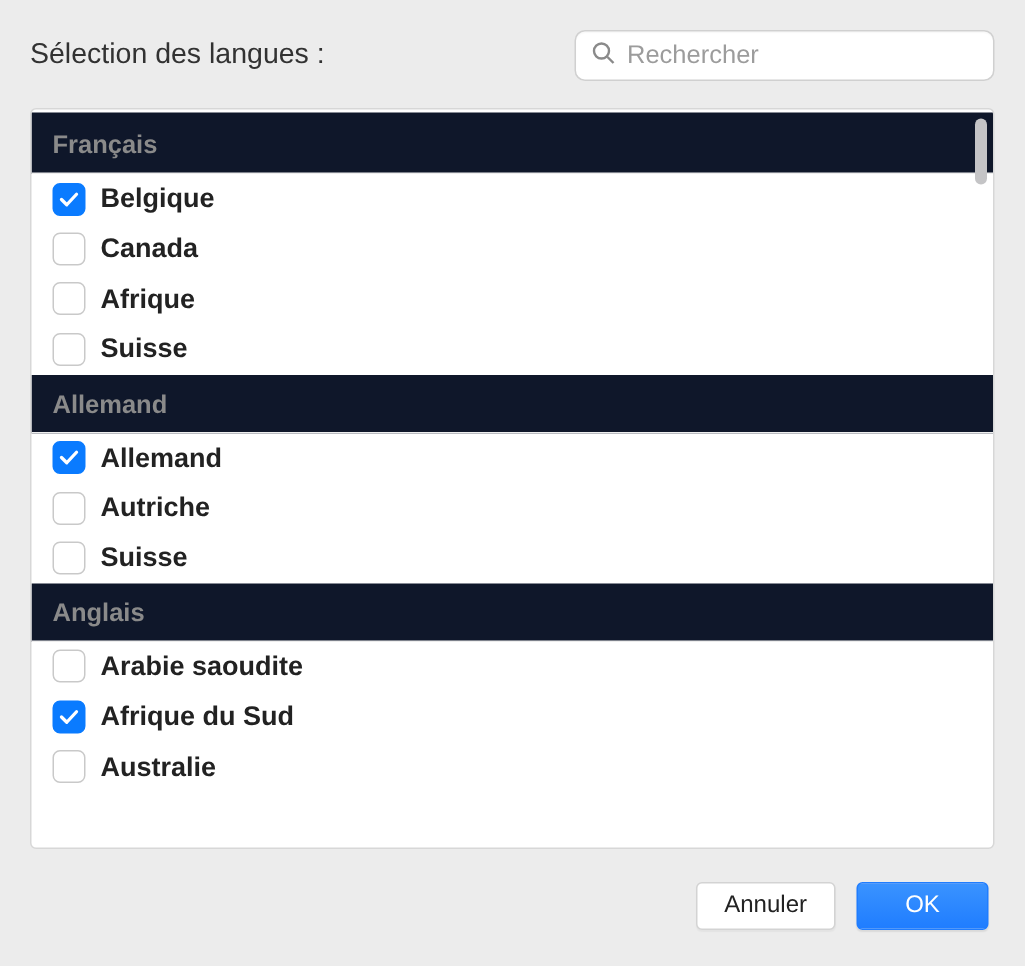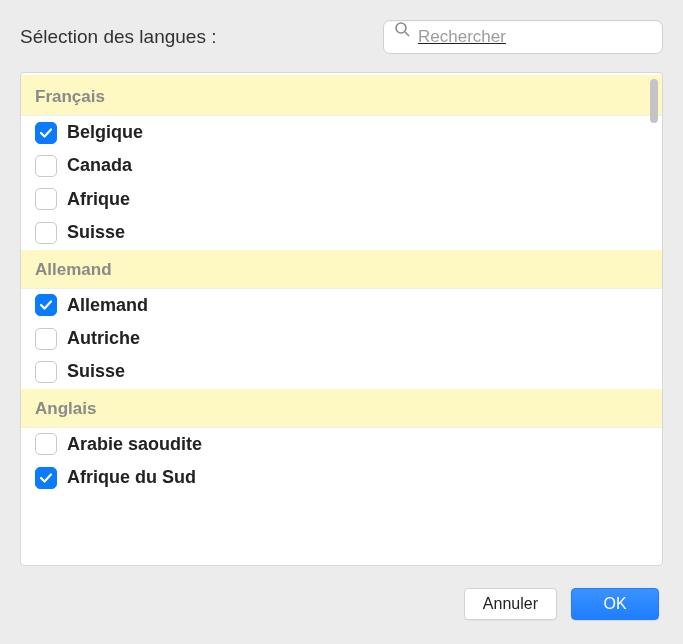--- a/index.html
+++ b/index.html
@@ -30,23 +30,23 @@
     white-space: nowrap;
   }
   .search-field {
     flex: 0 0 auto;
     width: 280px;
     height: 34px;
     background: #fff;
     border: 1px solid #d0d0d0;
     border-radius: 7px;
     display: flex;
+    align-items: center;
     padding: 0 10px;
     box-shadow: inset 0 1px 1px rgba(0,0,0,0.03);
-    text-decoration: underline;
   }
   .search-field svg {
     width: 16px; height: 16px;
     flex: 0 0 auto;
     margin-right: 6px;
   }
   .search-field input {
     border: none;
     outline: none;
     font-size: 17px;
@@ -71,21 +71,21 @@
     inset: 0;
     overflow: hidden; 
     padding: 2px 0 0 0;
   }
   .group-header {
     font-size: 17px;
     font-weight: 600;
     color: #8a8a8a;
     padding: 10px 14px 8px 14px;
     border-bottom: 1px solid #eee;
-    background: #fef9c3;
+    background: #0f172a;
   }
   .group-header.first {
     padding-top: 12px;
   }
   .list-item {
     display: flex;
     align-items: center;
     padding: 5px 14px;
     font-size: 18px;
     color: #222;
@@ -237,20 +237,26 @@
         <span class="item-label">Arabie saoudite</span>
       </div>
       <div class="list-item">
         <span class="checkbox checked">
           <svg viewBox="0 0 14 14">
               <path d="M2 7 L5.5 10.5 L12 3.5" stroke="#fff" stroke-width="2.2" fill="none" stroke-linecap="round" stroke-linejoin="round"></path>
             </svg>
         </span>
         <span class="item-label">Afrique du Sud</span>
       </div>
+      <div class="list-item">
+        <span class="checkbox">
+          
+        </span>
+        <span class="item-label">Australie</span>
+      </div>
 
     </div>
     <div class="scrollbar-track"></div>
   </div>
 
   <div class="footer">
     <div class="btn btn-secondary">
       <span>Annuler</span>
     </div>
     <div class="btn btn-primary">

